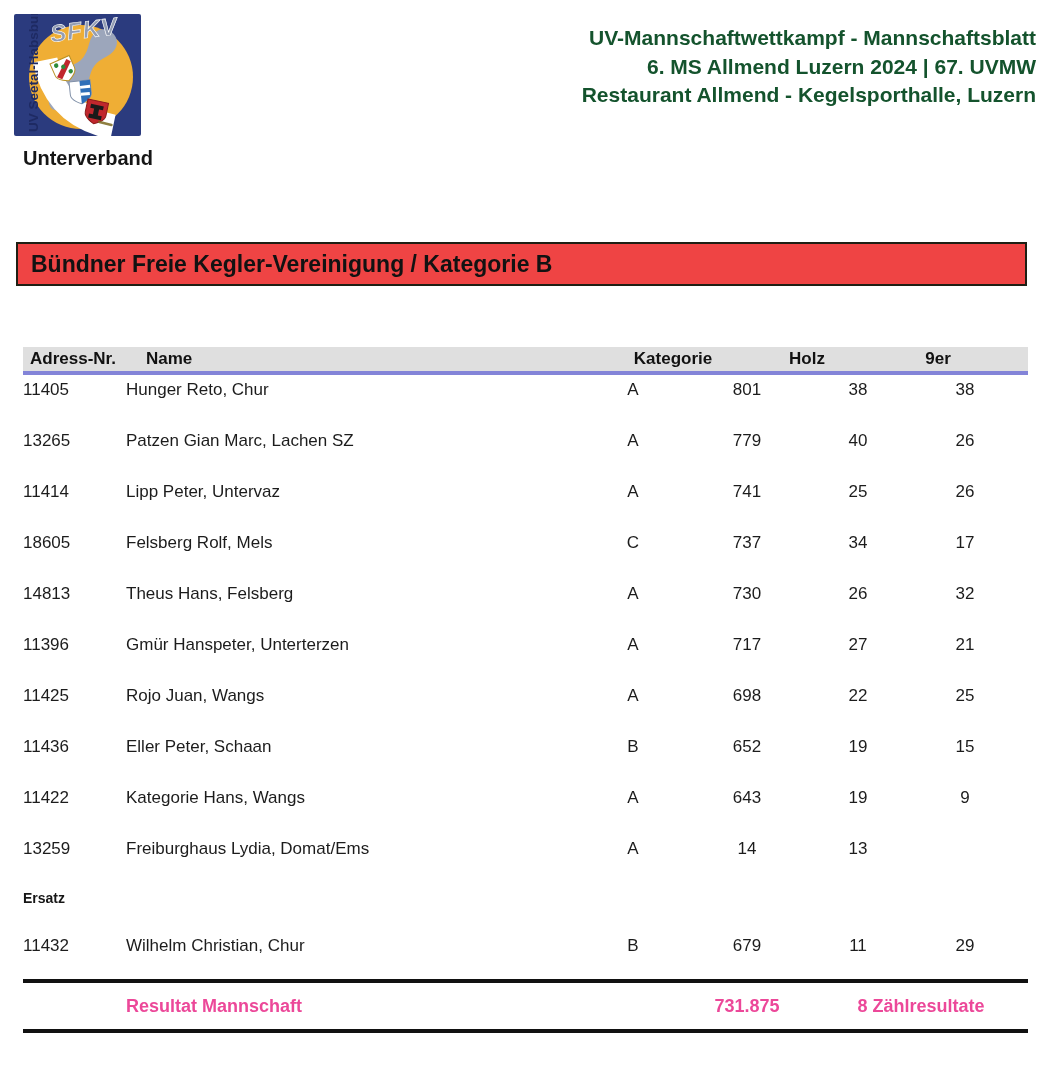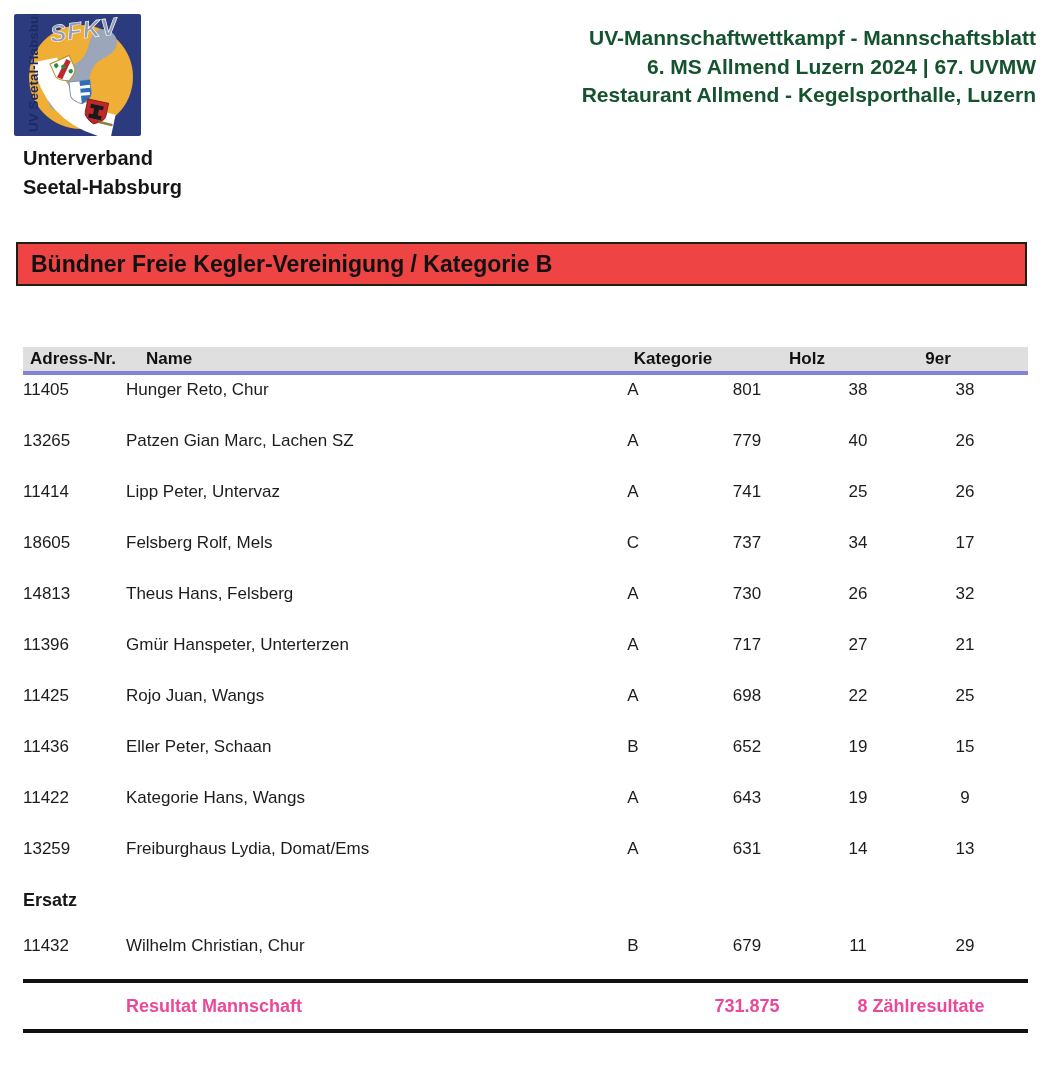--- a/index.html
+++ b/index.html
@@ -34,21 +34,21 @@
   .thead .hc{font-weight:bold;font-size:17px;line-height:24px;}
   .hc.l{text-align:left;}
   .hc.first{padding-left:7px;}
   .hc.c{text-align:center;}
   .purple{height:4px;background:#8384D8;}
   .trow{height:51px;padding-top:5px;box-sizing:border-box;}
   .trow .cell{font-size:17px;line-height:20px;color:#1c1c1c;}
   .cell.l{text-align:left;}
   .cell.c{text-align:center;}
   .ersatz{height:46px;padding-top:5px;box-sizing:border-box;
-    font-weight:bold;font-size:18px;color:#161616;}
+    font-weight:bold;font-size:14px;color:#161616;}
   
   .footer{
     position:absolute;left:23px;top:979px;width:1005px;
     border-top:4px solid #111;border-bottom:4px solid #111;
     padding:13px 0 12px 0;box-sizing:content-box;
   }
   .footer .cell{font-weight:bold;font-size:18px;color:#ec4899;}
   .fcount{text-align:center;grid-column:5 / span 2;}
 </style>
 </head>
@@ -94,21 +94,20 @@
   </svg>
 
   <div class="hdr">
     <div>UV-Mannschaftwettkampf - Mannschaftsblatt</div>
     <div>6. MS Allmend Luzern 2024 | 67. UVMW</div>
     <div>Restaurant Allmend - Kegelsporthalle, Luzern</div>
   </div>
 
   <div class="sub">
     <div>Unterverband</div>
-    <div>Seetal-Habsburg</div>
   </div>
 
   <div class="banner">
     <div class="t">Bündner Freie Kegler-Vereinigung / Kategorie B</div>
   </div>
 
   <div class="table">
     <div class="cols thead">
       <div class="hc l first">Adress-Nr.</div>
       <div class="hc l">Name</div>
@@ -198,21 +197,20 @@
     <div class="cell c">A</div>
     <div class="cell c">643</div>
     <div class="cell c">19</div>
     <div class="cell c">9</div>
   </div>
 
   <div class="cols trow">
     <div class="cell l">13259</div>
     <div class="cell l">Freiburghaus Lydia, Domat/Ems</div>
     <div class="cell c">A</div>
-    <div class="cell c">631</div>
     <div class="cell c">14</div>
     <div class="cell c">13</div>
   </div>
 </div>
 
     <div class="ersatz">Ersatz</div>
 
     <div>
   <div class="cols trow">
     <div class="cell l">11432</div>

